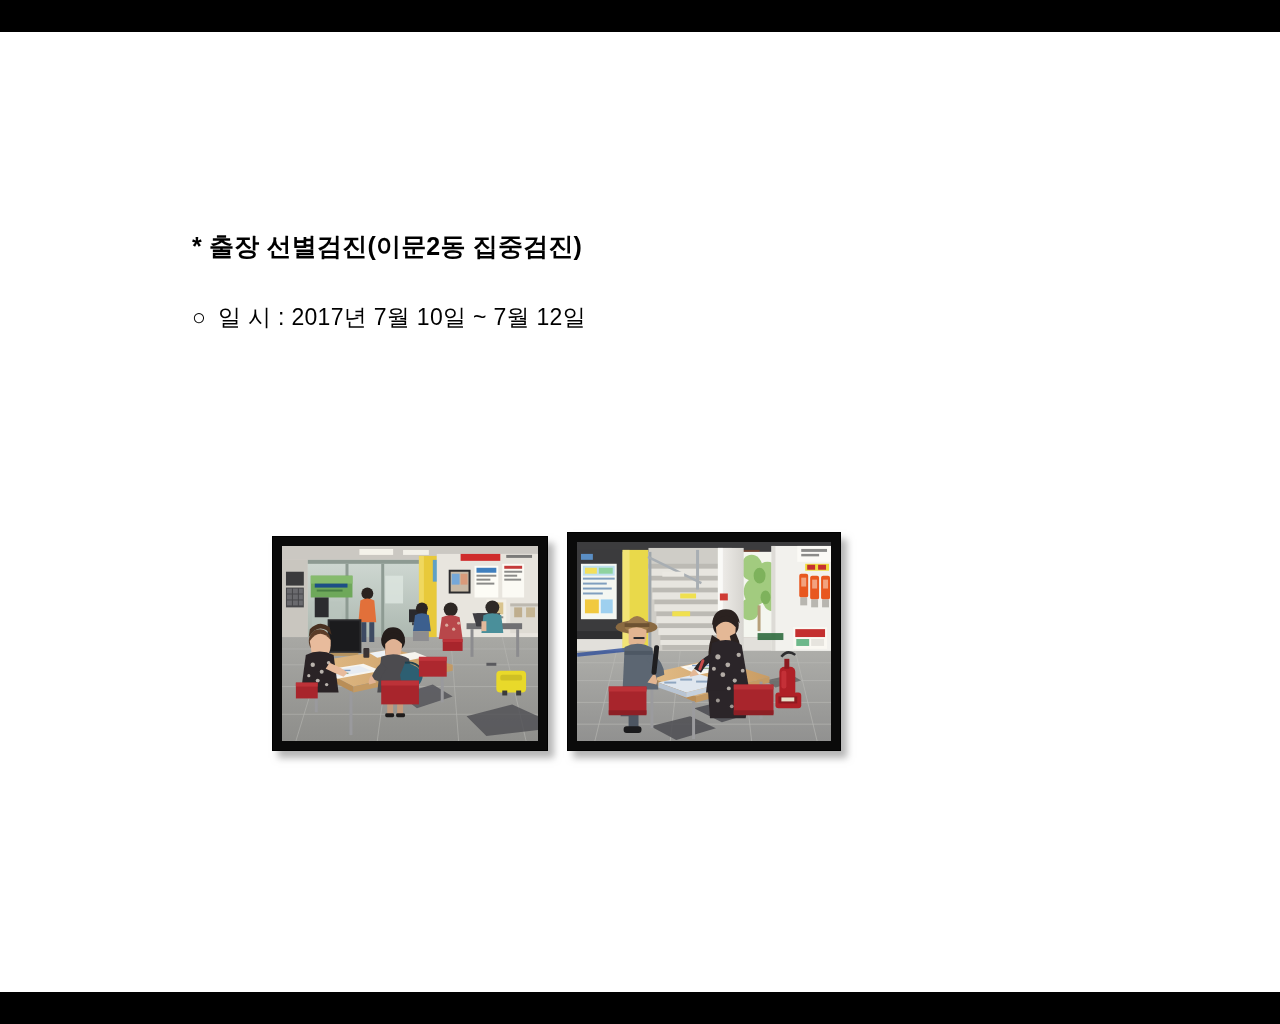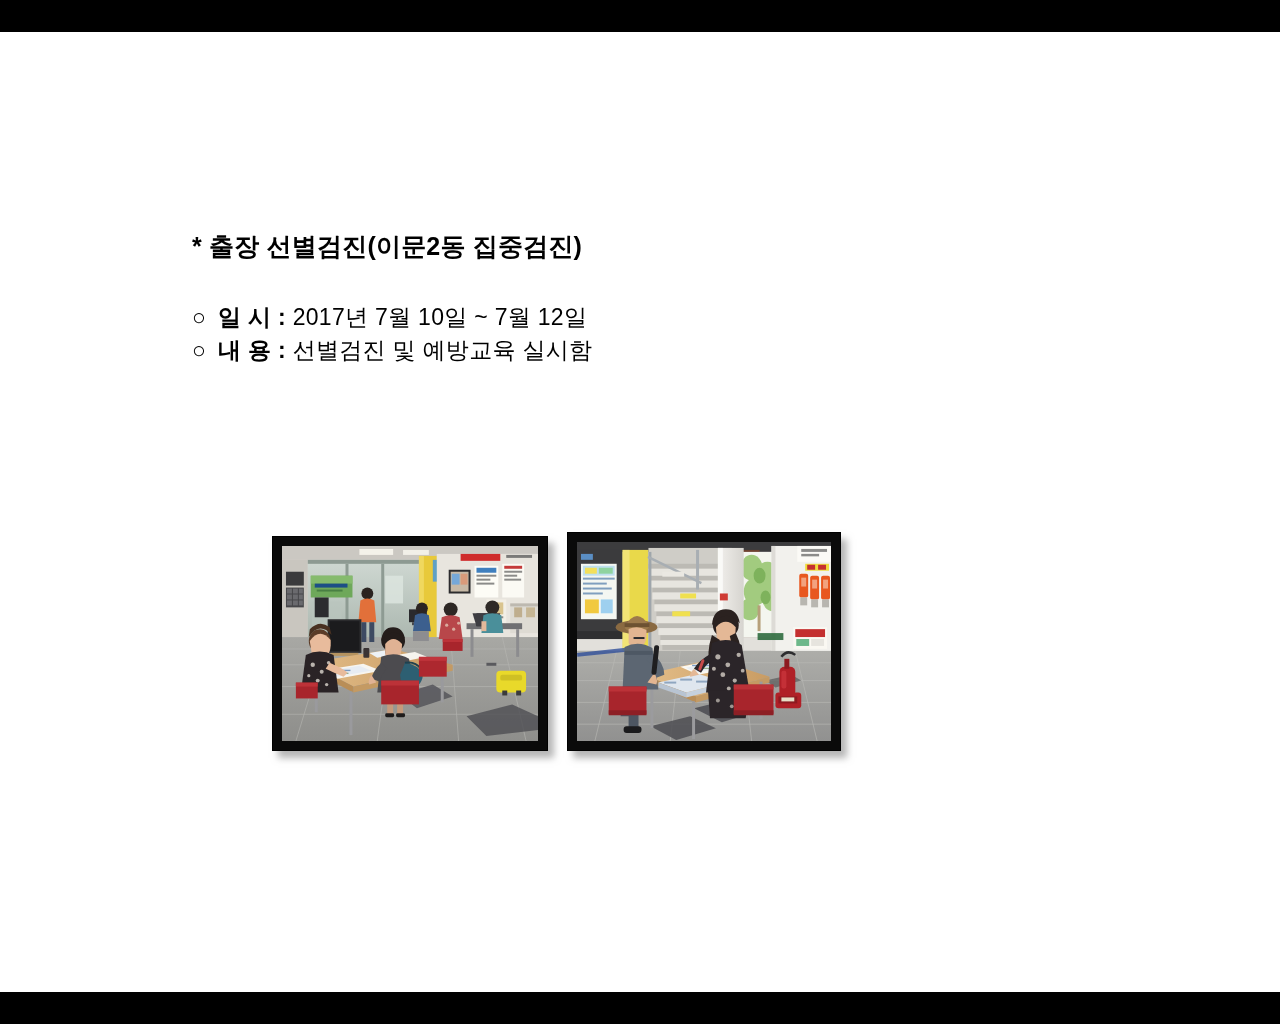--- a/index.html
+++ b/index.html
@@ -62,21 +62,20 @@
     line-height: 33px;
     white-space: nowrap;
     letter-spacing: 0.3px;
   }
   .body-line .bullet {
     display: inline-block;
     width: 26px;
   }
   .body-line .label {
     display: inline-block;
-    font-weight: bold;
   }
 
   
   .photo-frame {
     position: absolute;
     background: #0a0a0a;
     border: 1px solid #000;
     box-shadow: 6px 7px 7px rgba(120,120,120,0.55);
     box-sizing: border-box;
     padding: 9px;
@@ -127,24 +126,20 @@
 
       <div class="slide-title">* 출장 선별검진(이문2동  집중검진)</div>
 
       <div class="body-line">
         <span class="bullet">○</span><span class="label">일 시 :</span>
         <span class="value">2017년  7월 10일  ~ 7월 12일</span>
       </div>
 
 
 
-      <div class="body-line">
-        <span class="bullet">○</span><span class="label">내 용 :</span>
-        <span class="value">선별검진 및  예방교육  실시함</span>
-      </div>
 
     </div>
 
     <div class="photo-frame" id="photo-1">
       <div class="photo-inner">
         <span class="sr-only">이문체육문화센터 로비에서 어르신 선별검진을 진행하는 모습</span>
         <svg viewBox="0 0 258 197" preserveAspectRatio="none" aria-hidden="true">
           <defs>
             <linearGradient id="p1floor" x1="0" y1="0" x2="0" y2="1">
               <stop offset="0" stop-color="#a8a8a4"></stop>

